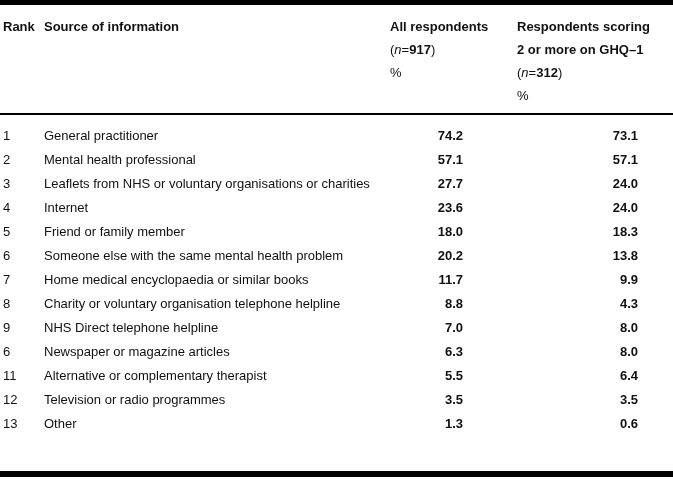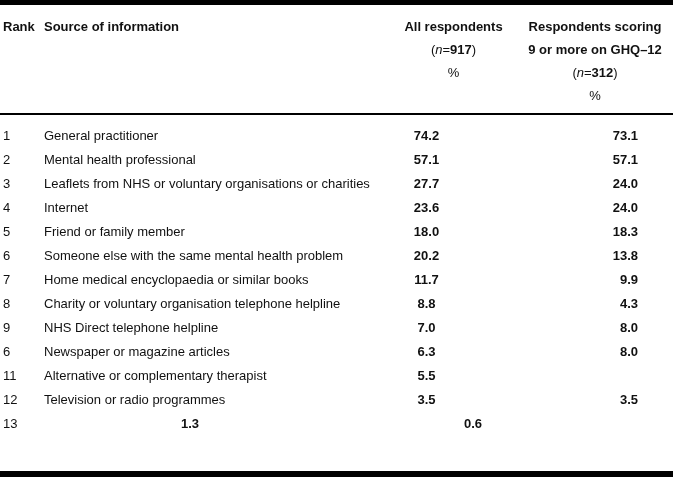--- a/index.html
+++ b/index.html
@@ -18,29 +18,29 @@
   .rule-thick.bottom { position: absolute; left: 0; bottom: 7px; height: 6px; }
   .rule-thin { width: 673px; height: 2px; background: #000000; }
   .grid-row {
     display: grid;
     grid-template-columns: 44px 346px 127px 156px;
     width: 673px;
   }
   .header-row { padding: 10px 0 6px 0; }
   .header-row .cell { line-height: 23px; font-weight: 700; }
   .c-rank { padding-left: 3px; }
-  .c-num { text-align: center; }
+  .c-num { }
   .nline { font-weight: 400; }
   .nline i { font-style: italic; }
   .nline b { font-weight: 700; }
   .pct { font-weight: 400; }
   .tbody { padding-top: 9px; }
   .body-row .cell { line-height: 24px; font-weight: 400; }
   .body-row .num { font-weight: 700; }
-  .body-row .c-num  { text-align: center; padding-right: 54px; }
+  .body-row .c-num  { text-align: right; padding-right: 54px; }
   .body-row .c-num2 { text-align: right; padding-right: 35px; }
 </style>
 </head>
 <body>
 
 <div class="paper">
 
   <div class="rule-thick"></div>
 
   <div class="grid-row header-row">
@@ -48,21 +48,21 @@
     <div class="cell c-source">Source of information</div>
 
     <div class="cell c-num">
       <div>All respondents</div>
       <div class="nline"><span>(</span><i>n</i><span>=</span><b>917</b><span>)</span></div>
       <div class="pct">%</div>
     </div>
 
     <div class="cell c-num">
       <div>Respondents scoring</div>
-      <div>9 or more on GHQ–12</div>
+      <div>2 or more on GHQ–1</div>
       <div class="nline"><span>(</span><i>n</i><span>=</span><b>312</b><span>)</span></div>
       <div class="pct">%</div>
     </div>
   </div>
 
   <div class="rule-thin"></div>
 
   <div class="tbody">
   <div class="grid-row body-row">
     <div class="cell c-rank">1</div>
@@ -131,30 +131,32 @@
     <div class="cell c-rank">6</div>
     <div class="cell c-source">Newspaper or magazine articles</div>
     <div class="cell c-num num">6.3</div>
     <div class="cell c-num2 num">8.0</div>
   </div>
 
   <div class="grid-row body-row">
     <div class="cell c-rank">11</div>
     <div class="cell c-source">Alternative or complementary therapist</div>
     <div class="cell c-num num">5.5</div>
+    <div class="cell c-num2 num">6.4</div>
   </div>
 
   <div class="grid-row body-row">
     <div class="cell c-rank">12</div>
     <div class="cell c-source">Television or radio programmes</div>
     <div class="cell c-num num">3.5</div>
     <div class="cell c-num2 num">3.5</div>
   </div>
 
   <div class="grid-row body-row">
     <div class="cell c-rank">13</div>
+    <div class="cell c-source">Other</div>
     <div class="cell c-num num">1.3</div>
     <div class="cell c-num2 num">0.6</div>
   </div>
 </div>
 
   <div class="rule-thick bottom"></div>
 </div>
 
 </body></html>

